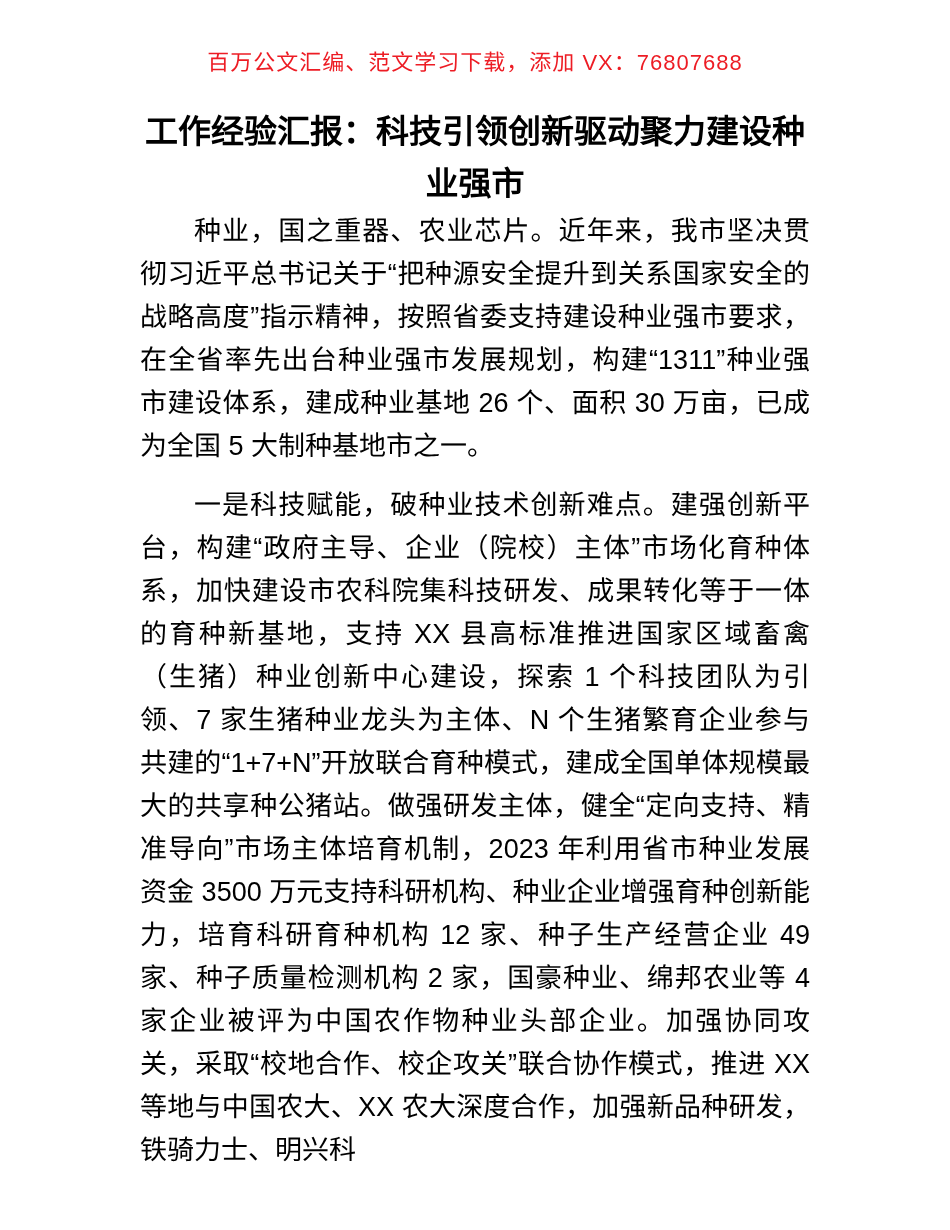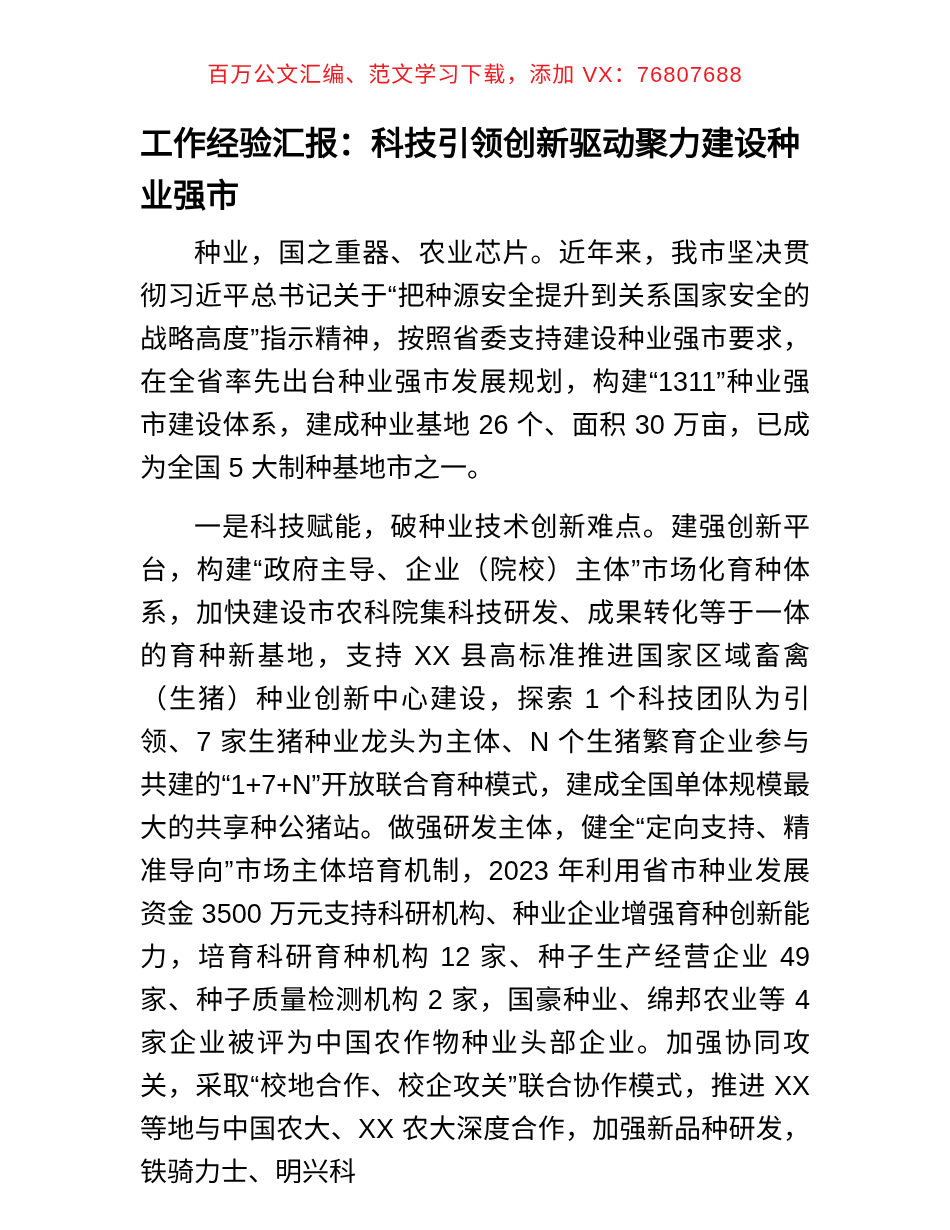--- a/index.html
+++ b/index.html
@@ -11,51 +11,51 @@
     width: 950px;
     height: 1230px;
     overflow: hidden;
     font-family: "Liberation Sans", "DejaVu Sans", sans-serif;
     color: #000000;
   }
   .page {
     box-sizing: border-box;
     width: 950px;
     height: 1230px;
-    padding: 12px 140px;
+    padding: 0 140px;
     background: #ffffff;
   }
   .notice {
     padding-top: 48px;
     margin: 0 -40px;            
     font-size: 22px;
     line-height: 30px;
     text-align: center;
     letter-spacing: 1px;
     color: #ed1c24;
     font-weight: 400;
   }
   .title {
     margin: 28px 0 0 0;
     font-size: 33px;
     line-height: 52px;
     font-weight: 700;
+    text-align: center;
     color: #000000;
   }
   .para {
     margin: 0;
     font-size: 27px;
     line-height: 43px;
     text-align: justify;
     text-indent: 2em;
     color: #000000;
     word-break: break-all;
   }
   .para.first {
-    margin-top: 10px;
   }
   .para.second {
     margin-top: 16px;
   }
 </style>
 </head>
 <body>
 
 <div class="page">
 

